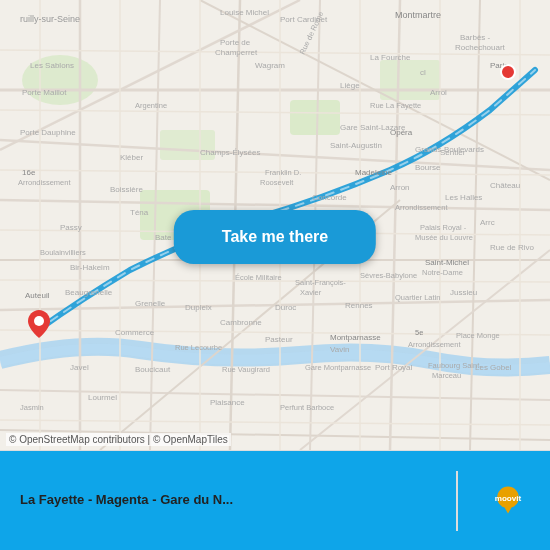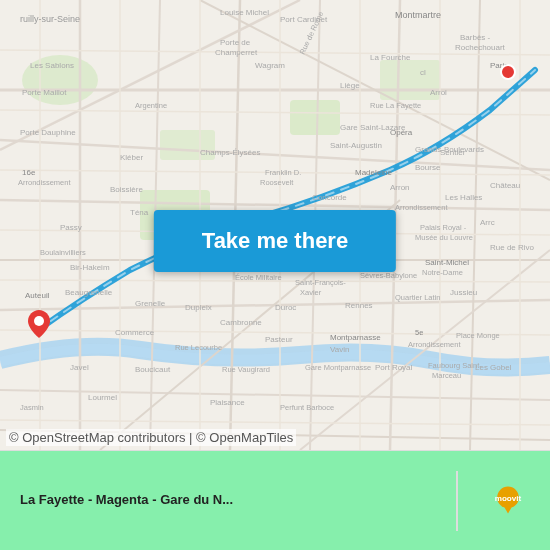--- a/index.html
+++ b/index.html
@@ -45,47 +45,47 @@
 
     
     #take-me-there-btn {
       position: absolute;
       top: 210px;
       left: 50%;
       transform: translateX(-50%);
       background: #1a9ad7;
       color: white;
       border: none;
-      border-radius: 4px;
+      border-radius: 20px;
       padding: 18px 48px;
-      font-size: 22px;
+      font-size: 16px;
       font-weight: bold;
       cursor: pointer;
       box-shadow: 0 2px 8px rgba(0,0,0,0.3);
       white-space: nowrap;
       z-index: 10;
     }
 
     
     #map-attribution {
       position: absolute;
       bottom: 4px;
       left: 6px;
-      font-size: 13px;
+      font-size: 10px;
       color: #555;
       background: rgba(255,255,255,0.7);
       padding: 1px 3px;
       z-index: 5;
     }
 
     
     #bottom-bar {
       width: 550px;
       height: 100px;
-      background: #86efac;
+      background: #0ea5e9;
       display: flex;
       align-items: center;
       border-top: 1px solid #ddd;
       padding: 0 12px;
     }
 
     .station-info {
       flex: 1;
       display: flex;
       flex-direction: column;

